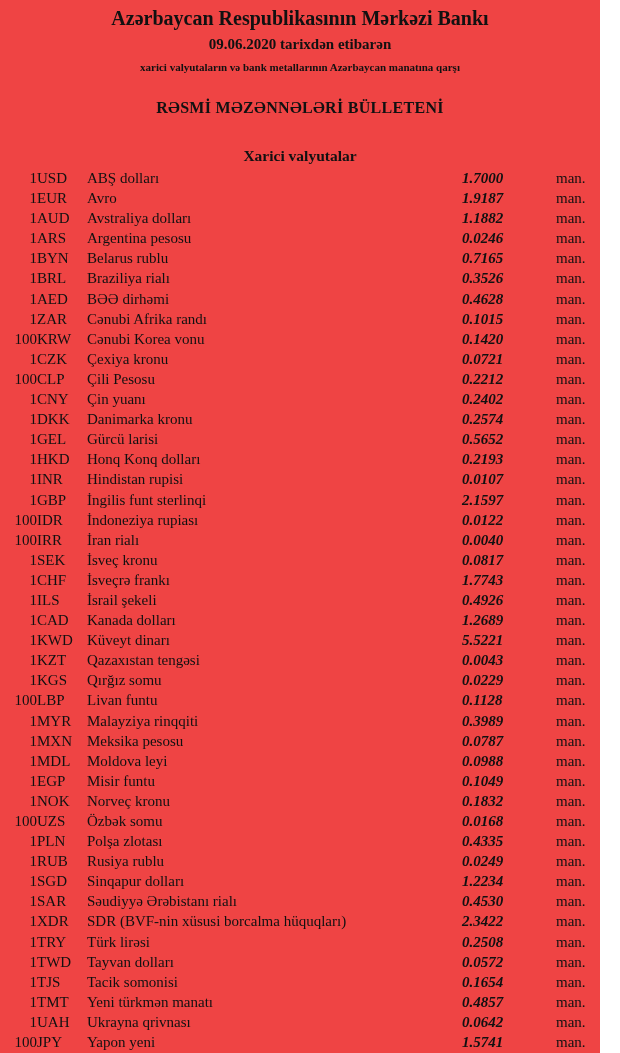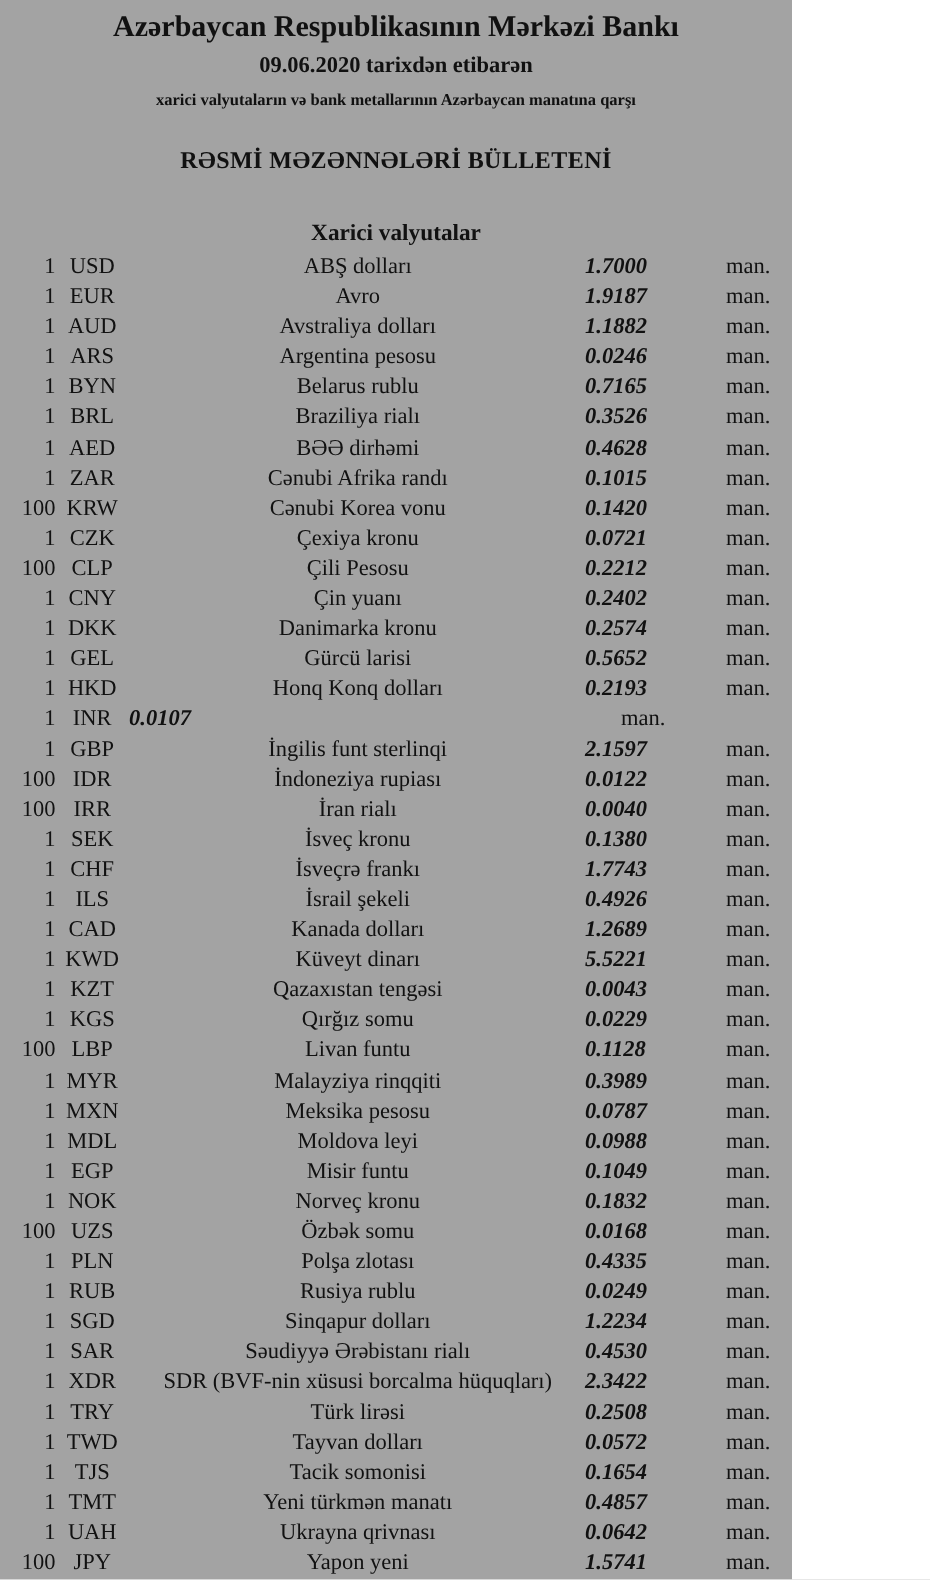--- a/index.html
+++ b/index.html
@@ -2,23 +2,23 @@
 <html lang="az"><head>
 <meta charset="utf-8">
 <style>
   html, body {
     margin: 0;
     padding: 0;
     background: #ffffff;
   }
   .page {
     position: relative;
-    width: 528px;
+    width: 600px;
     height: 1053px;
-    background: #a3a3a3;
+    background: #ef4444;
     color: #111111;
     font-family: "Liberation Serif", "DejaVu Serif", serif;
     overflow: hidden;
   }
   .doc-header { text-align: center; }
   .bank-name {
     padding-top: 6px;
     font-size: 20px;
     font-weight: bold;
     line-height: 24px;
@@ -54,22 +54,22 @@
   }
   .rate-row {
     display: grid;
     grid-template-columns: 37px 49px 1fr 70px 68px;
     height: 20.1px;
     line-height: 20.1px;
     font-size: 15px;
     white-space: nowrap;
   }
   .cell-qty   { text-align: right; }
-  .cell-code  { text-align: center; }
-  .cell-name  { text-align: center; padding-left: 1px; overflow: hidden; }
+  .cell-code  { }
+  .cell-name  { text-align: left; padding-left: 1px; overflow: hidden; }
   .cell-rate  { text-align: left; font-weight: bold; font-style: italic; }
   .cell-unit  { text-align: left; padding-left: 24px; }
 </style>
 </head>
 <body>
 
 <div class="page">
 
   <div class="doc-header">
     <div class="bank-name">Azərbaycan Respublikasının Mərkəzi Bankı</div>
@@ -198,20 +198,21 @@
         <span class="cell-qty">1</span>
         <span class="cell-code">HKD</span>
         <span class="cell-name">Honq Konq dolları</span>
         <span class="cell-rate">0.2193</span>
         <span class="cell-unit">man.</span>
       </div>
 
       <div class="rate-row">
         <span class="cell-qty">1</span>
         <span class="cell-code">INR</span>
+        <span class="cell-name">Hindistan rupisi</span>
         <span class="cell-rate">0.0107</span>
         <span class="cell-unit">man.</span>
       </div>
 
       <div class="rate-row">
         <span class="cell-qty">1</span>
         <span class="cell-code">GBP</span>
         <span class="cell-name">İngilis funt sterlinqi</span>
         <span class="cell-rate">2.1597</span>
         <span class="cell-unit">man.</span>
@@ -230,21 +231,21 @@
         <span class="cell-code">IRR</span>
         <span class="cell-name">İran rialı</span>
         <span class="cell-rate">0.0040</span>
         <span class="cell-unit">man.</span>
       </div>
 
       <div class="rate-row">
         <span class="cell-qty">1</span>
         <span class="cell-code">SEK</span>
         <span class="cell-name">İsveç kronu</span>
-        <span class="cell-rate">0.1380</span>
+        <span class="cell-rate">0.0817</span>
         <span class="cell-unit">man.</span>
       </div>
 
       <div class="rate-row">
         <span class="cell-qty">1</span>
         <span class="cell-code">CHF</span>
         <span class="cell-name">İsveçrə frankı</span>
         <span class="cell-rate">1.7743</span>
         <span class="cell-unit">man.</span>
       </div>

